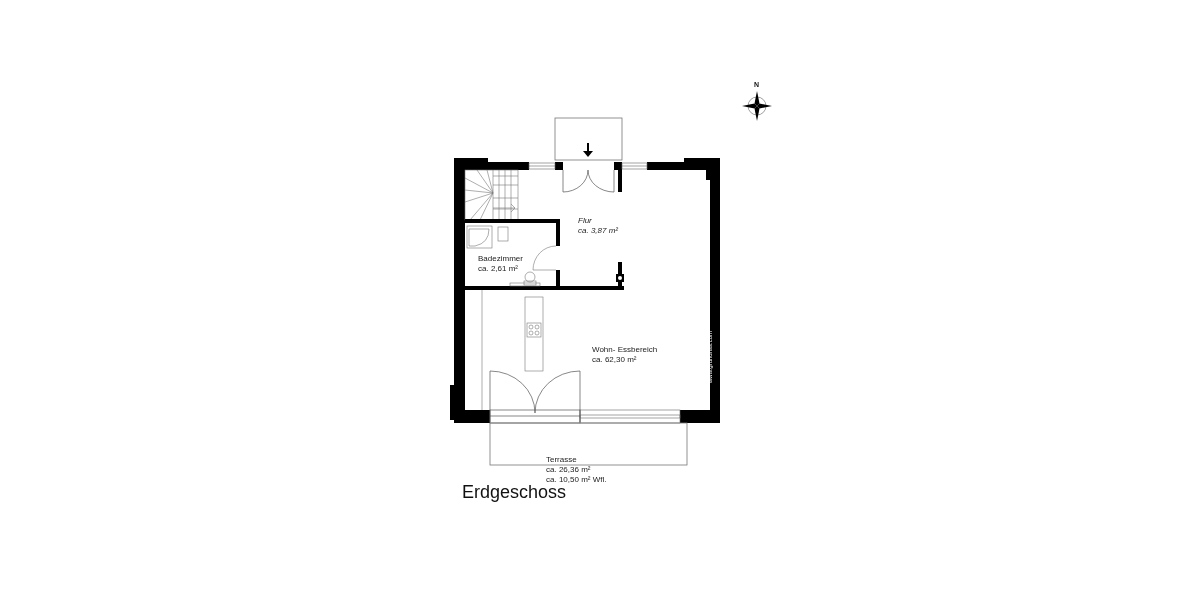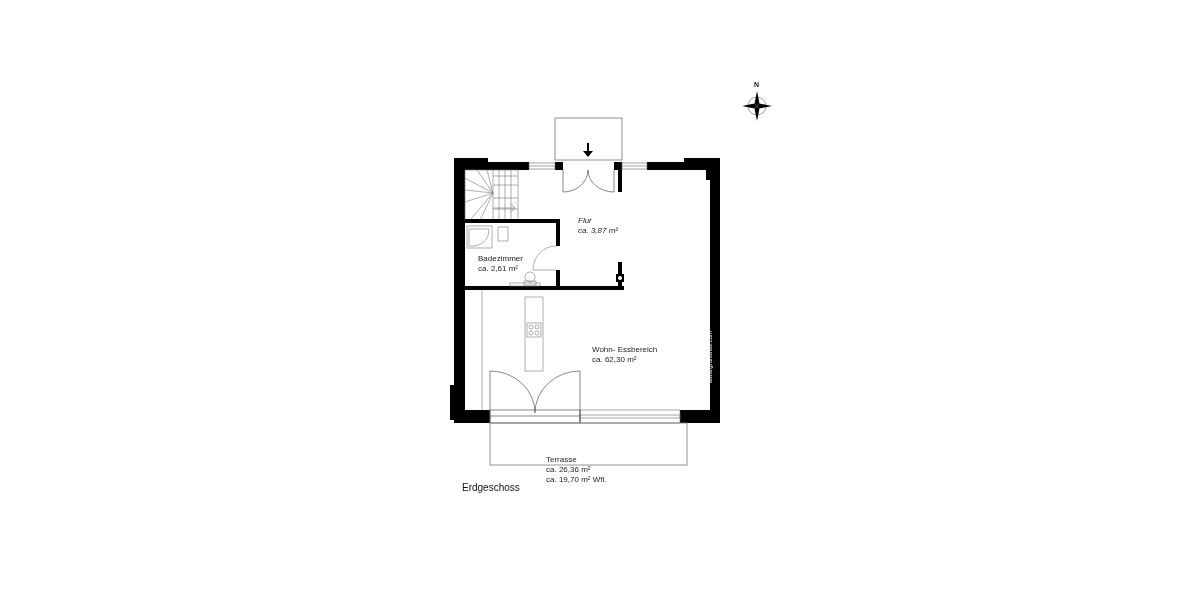--- a/index.html
+++ b/index.html
@@ -1,19 +1,19 @@
 <!DOCTYPE html>
 <html><head>
   <meta charset="utf-8">
   <style>
     html, body { margin:0; padding:0; background:#ffffff; }
     body { width:1200px; height:600px; position:relative; overflow:hidden; font-family:"Liberation Sans", sans-serif; }
     .plan { position:absolute; left:0; top:0; width:1200px; height:600px; }
     .lbl { position:absolute; font-size:8px; line-height:10px; color:#222; font-family:"Liberation Sans", sans-serif; }
-    .title { position:absolute; left:462px; top:482px; font-size:10px; color:#111; font-family:"Liberation Sans", sans-serif; }
+    .title { position:absolute; left:462px; top:482px; font-size:18px; color:#111; font-family:"Liberation Sans", sans-serif; }
     .north { position:absolute; left:754px; top:81px; font-size:7px; font-weight:bold; color:#111; font-family:"Liberation Sans", sans-serif; }
     .watermark { position:absolute; left:707px; top:383px; font-size:6px; color:#fff; transform:rotate(-90deg); transform-origin:0 0; white-space:nowrap; font-family:"Liberation Sans", sans-serif; }
   </style>
 </head>
 <body>
 
 <svg class="plan" width="1200" height="600" viewBox="0 0 1200 600">
 
   <rect x="555" y="118" width="67" height="42" fill="none" stroke="#777" stroke-width="0.8"></rect>
 
@@ -152,18 +152,18 @@
 </div>
 
 <div class="lbl" style="left:592px; top:345px;">
   <div>Wohn- Essbereich</div>
   <div>ca. 62,30 m²</div>
 </div>
 
 <div class="lbl" style="left:546px; top:431px;margin-top:24px;">
   <div>Terrasse</div>
   <div>ca. 26,36 m²</div>
-  <div>ca. 19,70 m² Wfl.</div>
+  <div>ca. 10,50 m² Wfl.</div>
 </div>
 
 <div class="watermark">www.grundriss.com</div>
 
 <div class="title">Erdgeschoss</div>
 
 </body></html>

